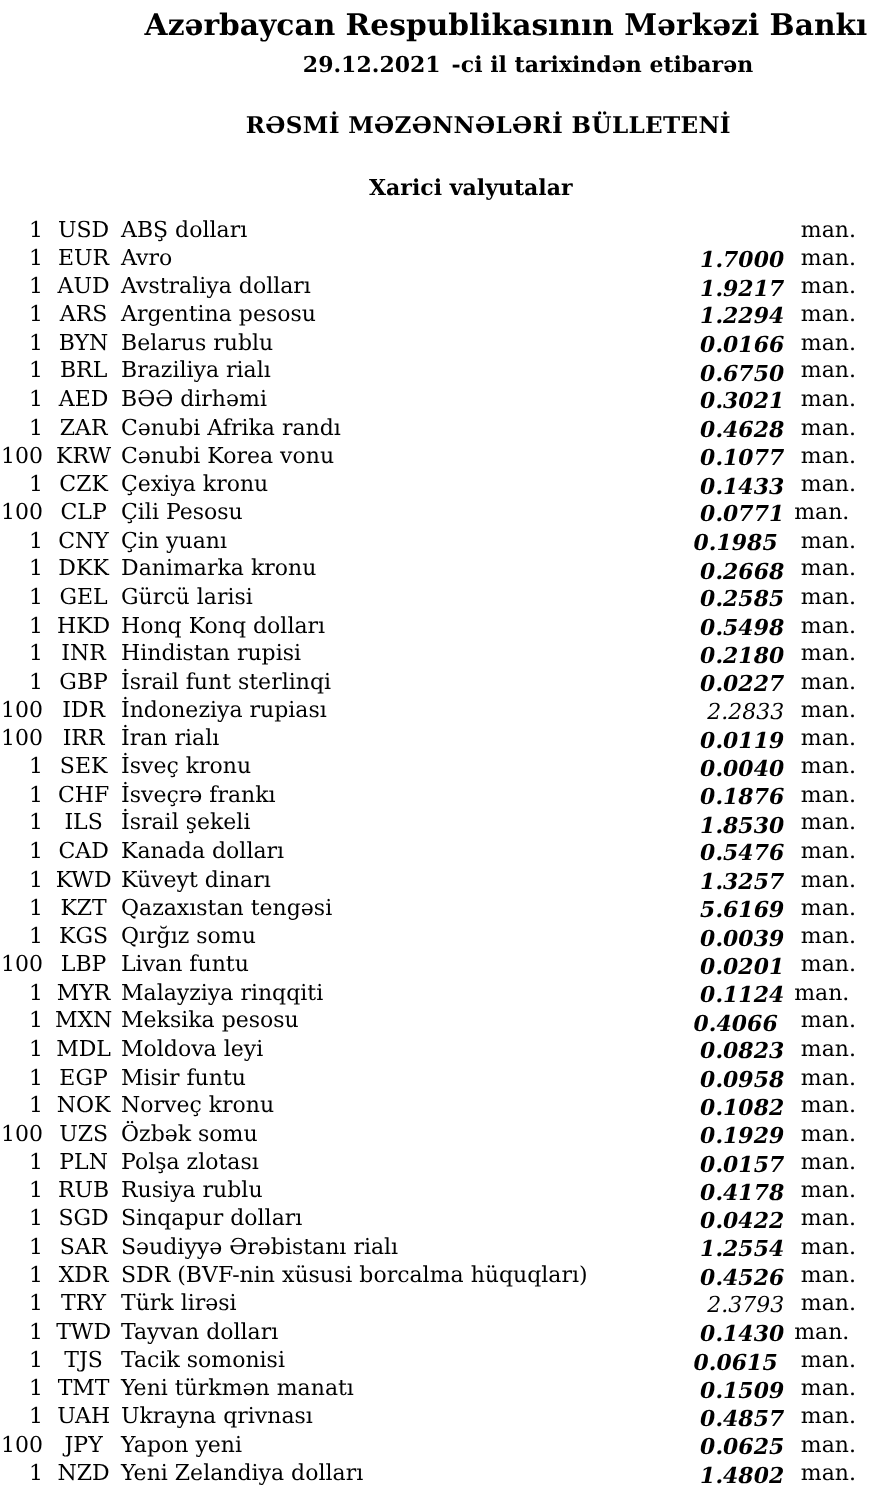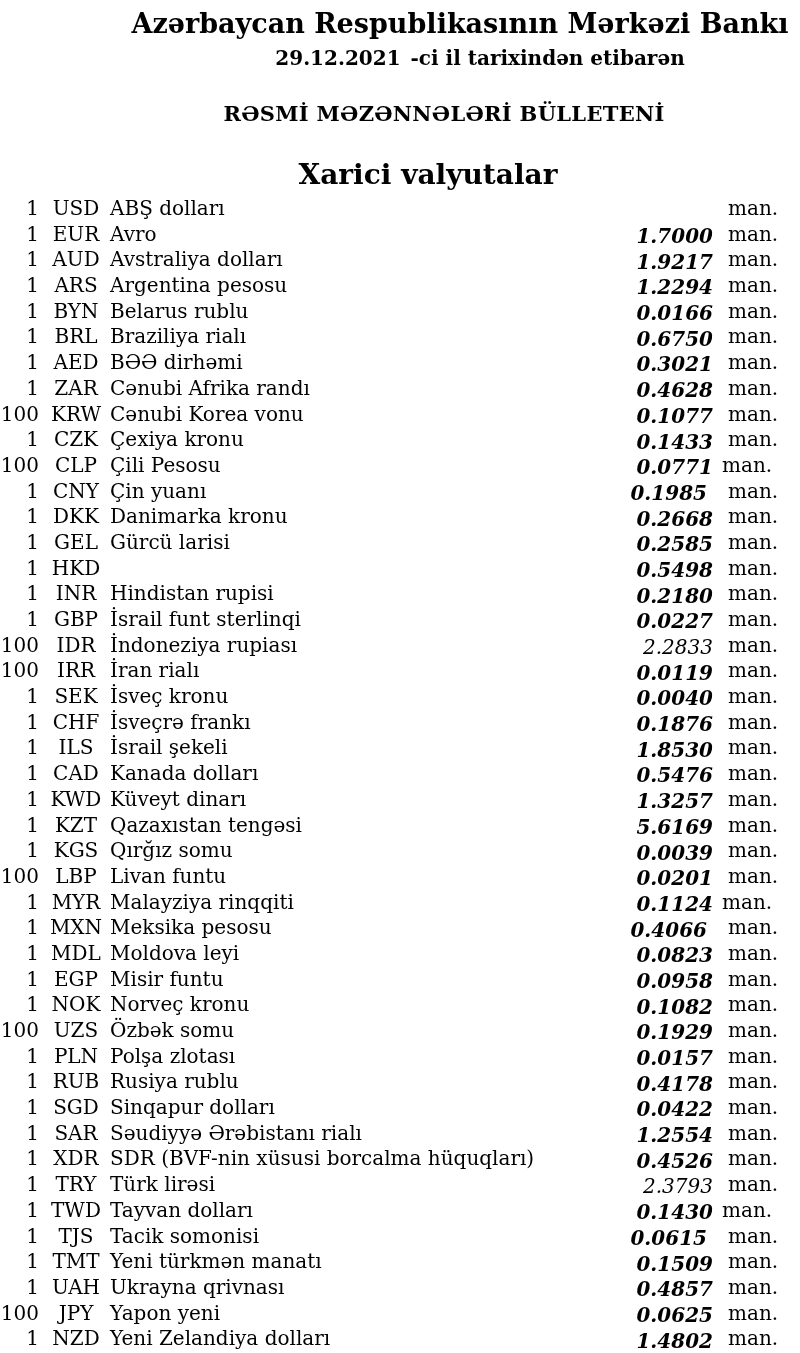--- a/index.html
+++ b/index.html
@@ -37,21 +37,21 @@
   .bulletin   { top: 101px; font-size: 21px; letter-spacing: 0.3px; }
   .section-title {
     position: absolute;
     top: 158px;
     left: 0;
     width: 800px;
     box-sizing: border-box;
     padding-left: 56px;
     text-align: center;
     font-weight: bold;
-    font-size: 28px;
+    font-size: 20px;
   }
   .rows {
     position: absolute;
     top: 196px;
     left: 0;
     width: 800px;
   }
   .row {
     position: relative;
     height: 25.7px;
@@ -180,20 +180,21 @@
       <div class="row">
         <span class="qty">1</span>
         <span class="code">GEL</span>
         <span class="name">Gürcü larisi</span>
         <span class="rate">0.5498</span>
         <span class="man">man.</span>
       </div>
       <div class="row">
         <span class="qty">1</span>
         <span class="code">HKD</span>
+        <span class="name">Honq Konq dolları</span>
         <span class="rate">0.2180</span>
         <span class="man">man.</span>
       </div>
       <div class="row">
         <span class="qty">1</span>
         <span class="code">INR</span>
         <span class="name">Hindistan rupisi</span>
         <span class="rate">0.0227</span>
         <span class="man">man.</span>
       </div>

